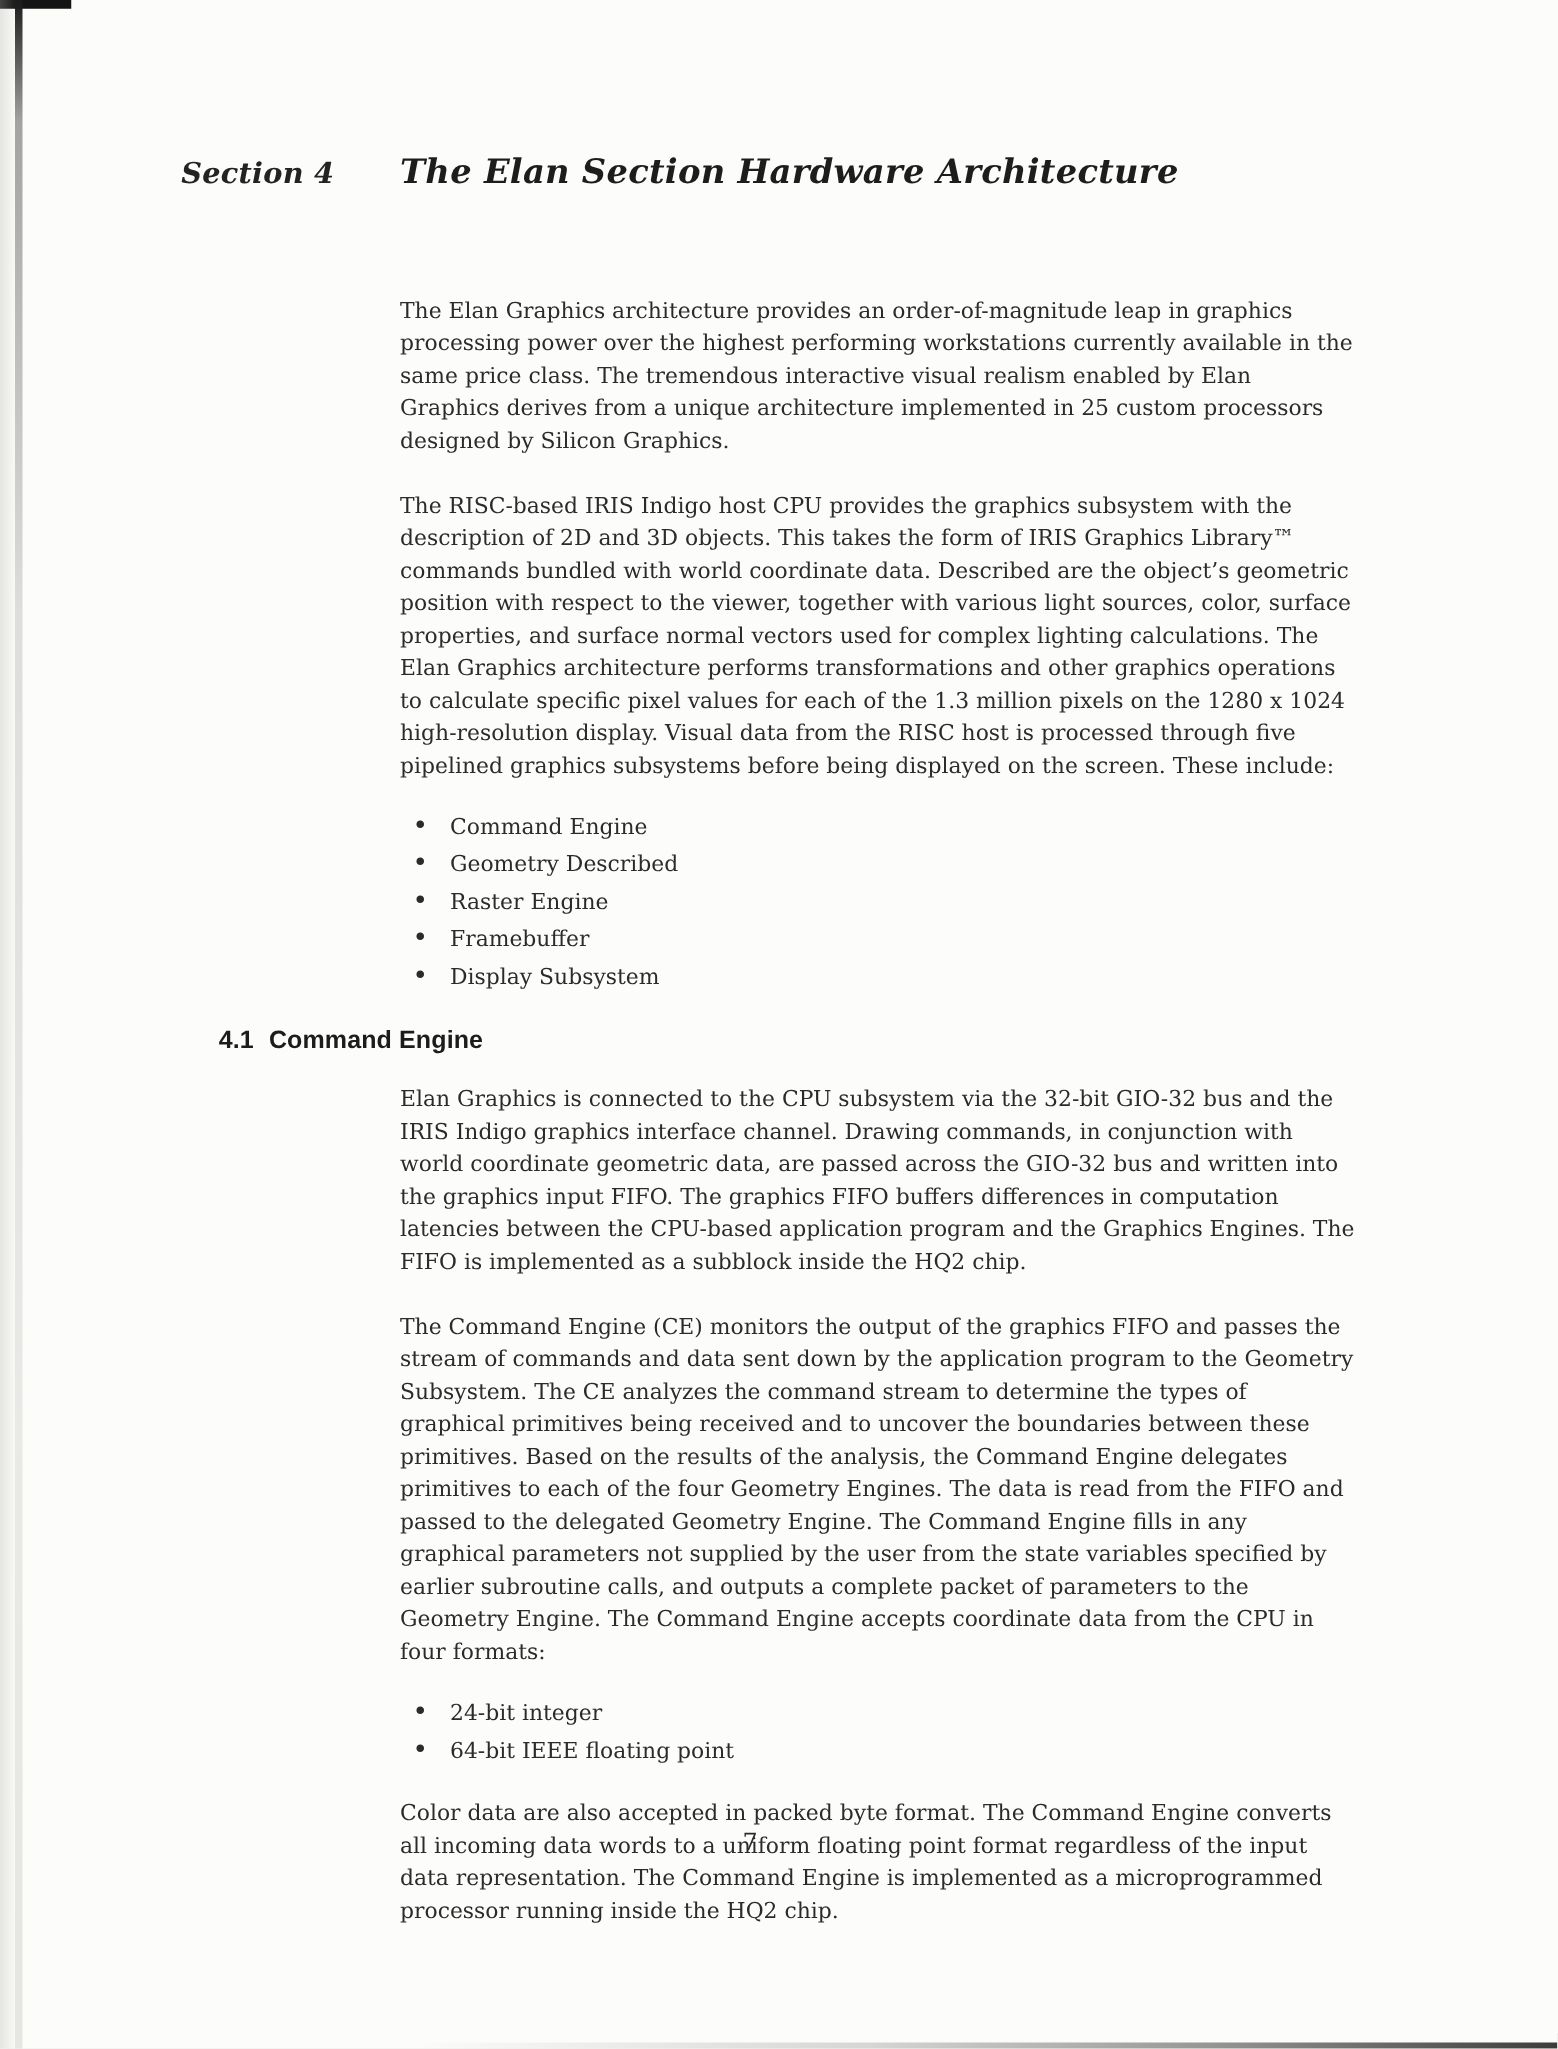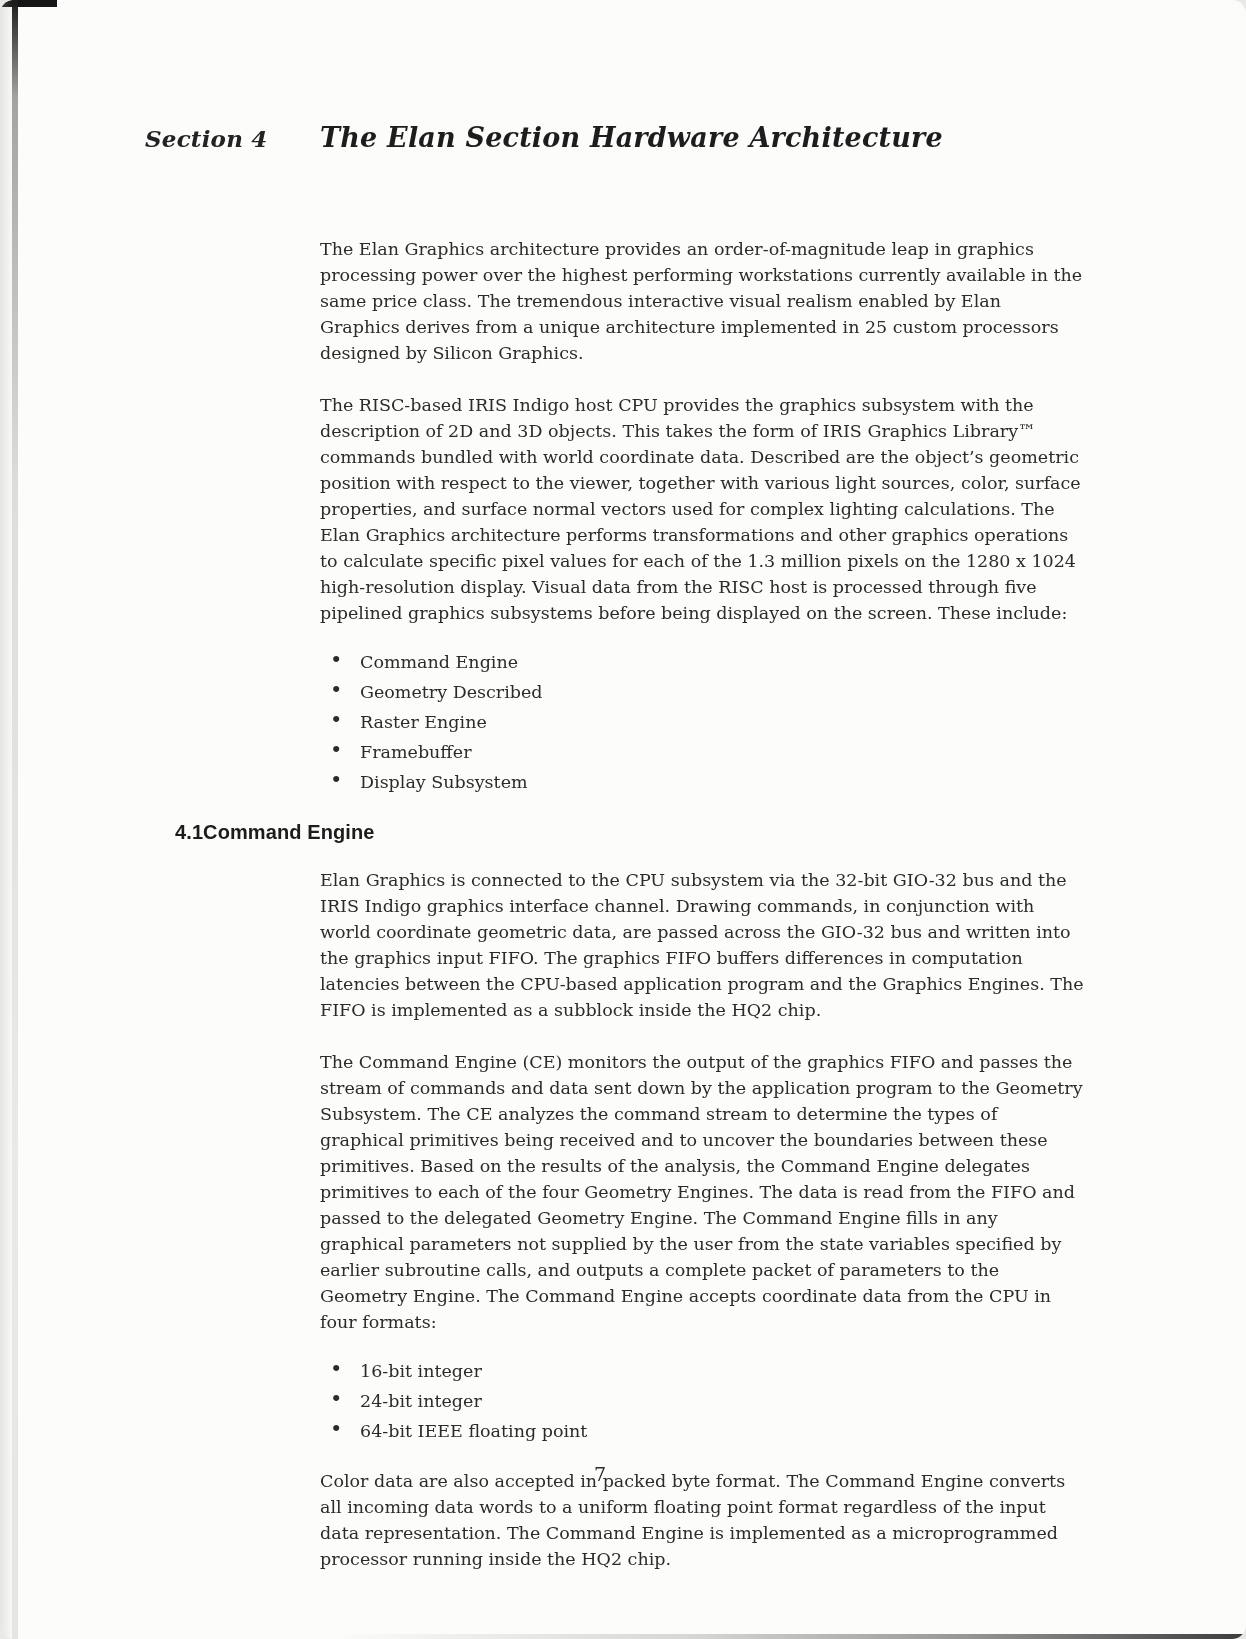--- a/index.html
+++ b/index.html
@@ -8,21 +8,20 @@
     background: #e9e9e7;
   }
   .page {
     position: relative;
     width: 1246px;
     height: 1639px;
     background: #fcfcfa;
     overflow: hidden;
     font-family: "DejaVu Serif", serif;
     color: #2b2b2b;
-    border-radius: 14px;
   }
 
   
   .corner-bar {
     position: absolute;
     left: 0; top: 0;
     width: 57px; height: 7px;
     background: #151515;
   }
   .left-edge-strip {
@@ -113,21 +112,21 @@
   }
   .subsection-heading {
     margin: 0 0 22px -145px;
     font-family: "Liberation Sans", sans-serif;
     font-weight: bold;
     font-size: 20px;
     color: #1c1c1c;
     letter-spacing: 0.1px;
   }
   .subsection-heading .num {
-    margin-right: 0;
+    margin-right: 12px;
     text-align: center;
   }
 
   
   .page-footer {
     position: absolute;
     left: 0; top: 1463px;
     width: 1200px;
     text-align: center;
     font-size: 19px;
@@ -176,23 +175,20 @@
     <h2 class="subsection-heading">
       <span class="num">4.1</span><span>Command Engine</span>
     </h2>
 
     <p>Elan Graphics is connected to the CPU subsystem via the 32-bit GIO-32 bus and the IRIS Indigo graphics interface channel. Drawing commands, in conjunction with world coordinate geometric data, are passed across the GIO-32 bus and written into the graphics input FIFO. The graphics FIFO buffers differences in computation latencies between the CPU-based application program and the Graphics Engines. The FIFO is implemented as a subblock inside the HQ2 chip.</p>
 
     <p>The Command Engine (CE) monitors the output of the graphics FIFO and passes the stream of commands and data sent down by the application program to the Geometry Subsystem. The CE analyzes the command stream to determine the types of graphical primitives being received and to uncover the boundaries between these primitives. Based on the results of the analysis, the Command Engine delegates primitives to each of the four Geometry Engines. The data is read from the FIFO and passed to the delegated Geometry Engine. The Command Engine fills in any graphical parameters not supplied by the user from the state variables specified by earlier subroutine calls, and outputs a complete packet of parameters to the Geometry Engine. The Command Engine accepts coordinate data from the CPU in four formats:</p>
 
     <ul class="dot-list">
       <li>
-        <span>16-bit integer</span>
-      </li>
-      <li>
         <span>24-bit integer</span>
       </li>
       <li>
         <span>64-bit IEEE floating point</span>
       </li>
     </ul>
 
     <p>Color data are also accepted in packed byte format. The Command Engine converts all incoming data words to a uniform floating point format regardless of the input data representation. The Command Engine is implemented as a microprogrammed processor running inside the HQ2 chip.</p>
 
   </main>

